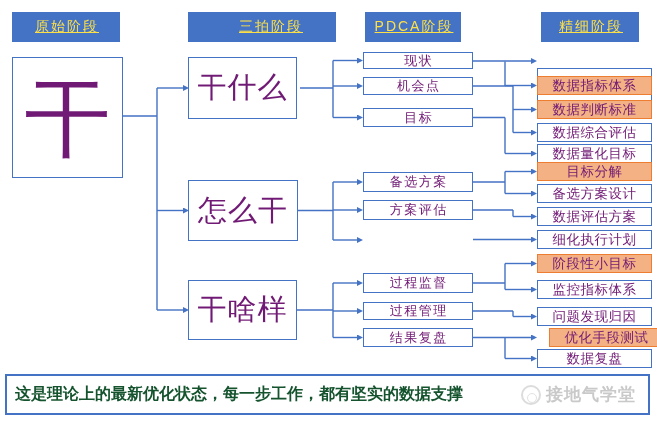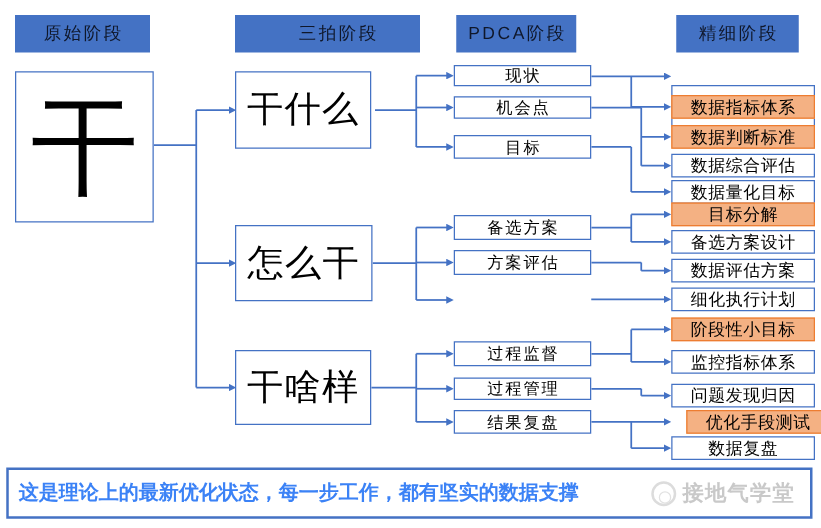--- a/index.html
+++ b/index.html
@@ -3,39 +3,39 @@
 <meta charset="utf-8">
 <style>
   html,body{margin:0;padding:0;background:#fff;}
   body{width:657px;height:422px;font-family:"Liberation Sans",sans-serif;}
   .canvas{position:relative;width:657px;height:422px;background:#fff;overflow:hidden;}
 
   .connectors{position:absolute;left:0;top:0;width:657px;height:422px;}
   .ln{stroke:var(--connector,#4472C4);stroke-width:1.4;fill:none;}
   .arrowhead{fill:var(--connector,#4472C4);}
 
-  .hdr{position:absolute;background:var(--header-bg,#4472C4);color:#0f172a;
+  .hdr{position:absolute;background:var(--header-bg,#4472C4);color:#fde047;
        display:flex;align-items:center;justify-content:center;
-       font-size:14px;letter-spacing:2px;text-indent:2px;}
+       font-size:14px;letter-spacing:2px;text-indent:2px;text-decoration:underline;}
 
   .box{position:absolute;background:#fff;border:1.4px solid var(--box-border,#4472C4);
        box-sizing:border-box;display:flex;align-items:center;justify-content:center;
-       color:#000000;}
+       color:#701a75;}
 
   .bigbox{font-family:"DejaVu Serif","Liberation Serif",serif;font-size:86px;line-height:1;}
   .midbox{font-family:"DejaVu Serif","Liberation Serif",serif;font-size:29px;letter-spacing:1px;}
   .pbox{font-family:"DejaVu Serif","Liberation Serif",serif;font-size:13px;letter-spacing:1.5px;text-indent:1.5px;}
   .fbox{font-family:"DejaVu Serif","Liberation Serif",serif;font-size:13.5px;letter-spacing:0.5px;}
   .fbox.hl{background:var(--highlight-bg,#F4B183);border-color:var(--highlight-border,#ED7D31);}
 
   .footer{position:absolute;left:5px;top:374px;width:645px;height:41px;
           border:2px solid var(--footer-border,#4472C4);box-sizing:border-box;
           display:flex;align-items:center;padding-left:8px;background:#fff;}
   .footer-text{font-family:"DejaVu Serif","Liberation Serif",serif;
-               font-size:16px;font-weight:bold;color:#3b82f6;white-space:nowrap;}
+               font-size:16px;font-weight:bold;color:#14532d;white-space:nowrap;}
   .wm{position:absolute;right:12px;top:0;height:100%;display:flex;align-items:center;gap:5px;}
   .wm-logo{width:20px;height:20px;border-radius:50%;border:2px solid #dcdcdc;
            box-sizing:border-box;position:relative;}
   .wm-logo::after{content:"";position:absolute;left:4px;top:6px;width:8px;height:8px;
                   border-radius:50%;border:1.5px solid #e2e2e2;}
   .wm-text{color:var(--watermark-color,#c9c9c9);font-size:17px;font-weight:bold;
            letter-spacing:1px;font-family:"DejaVu Serif","Liberation Serif",serif;}
 </style>
 </head>
 <body style="--header-bg: #4472C4; --box-border: #4472C4; --connector: #4472C4; --highlight-bg: #F4B183; --highlight-border: #ED7D31; --footer-border: #4472C4; --watermark-color: #C9C9C9;">

